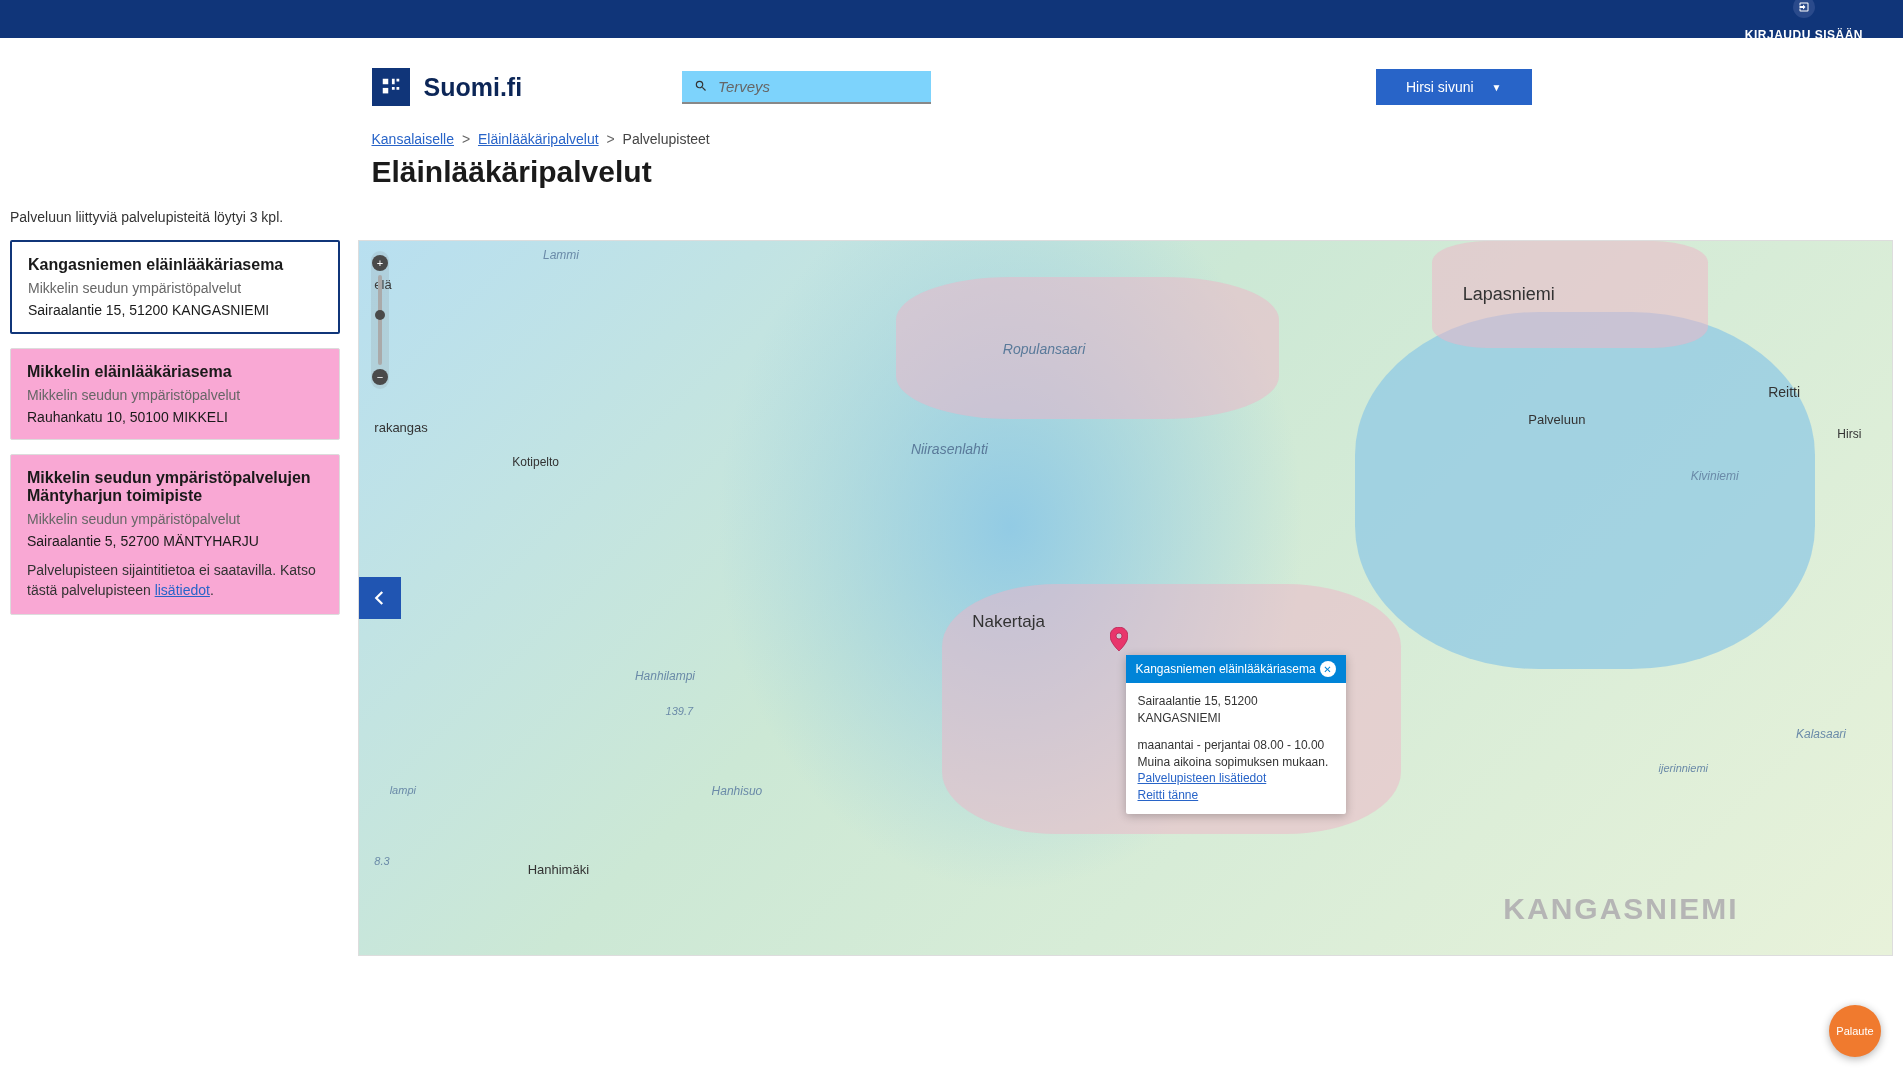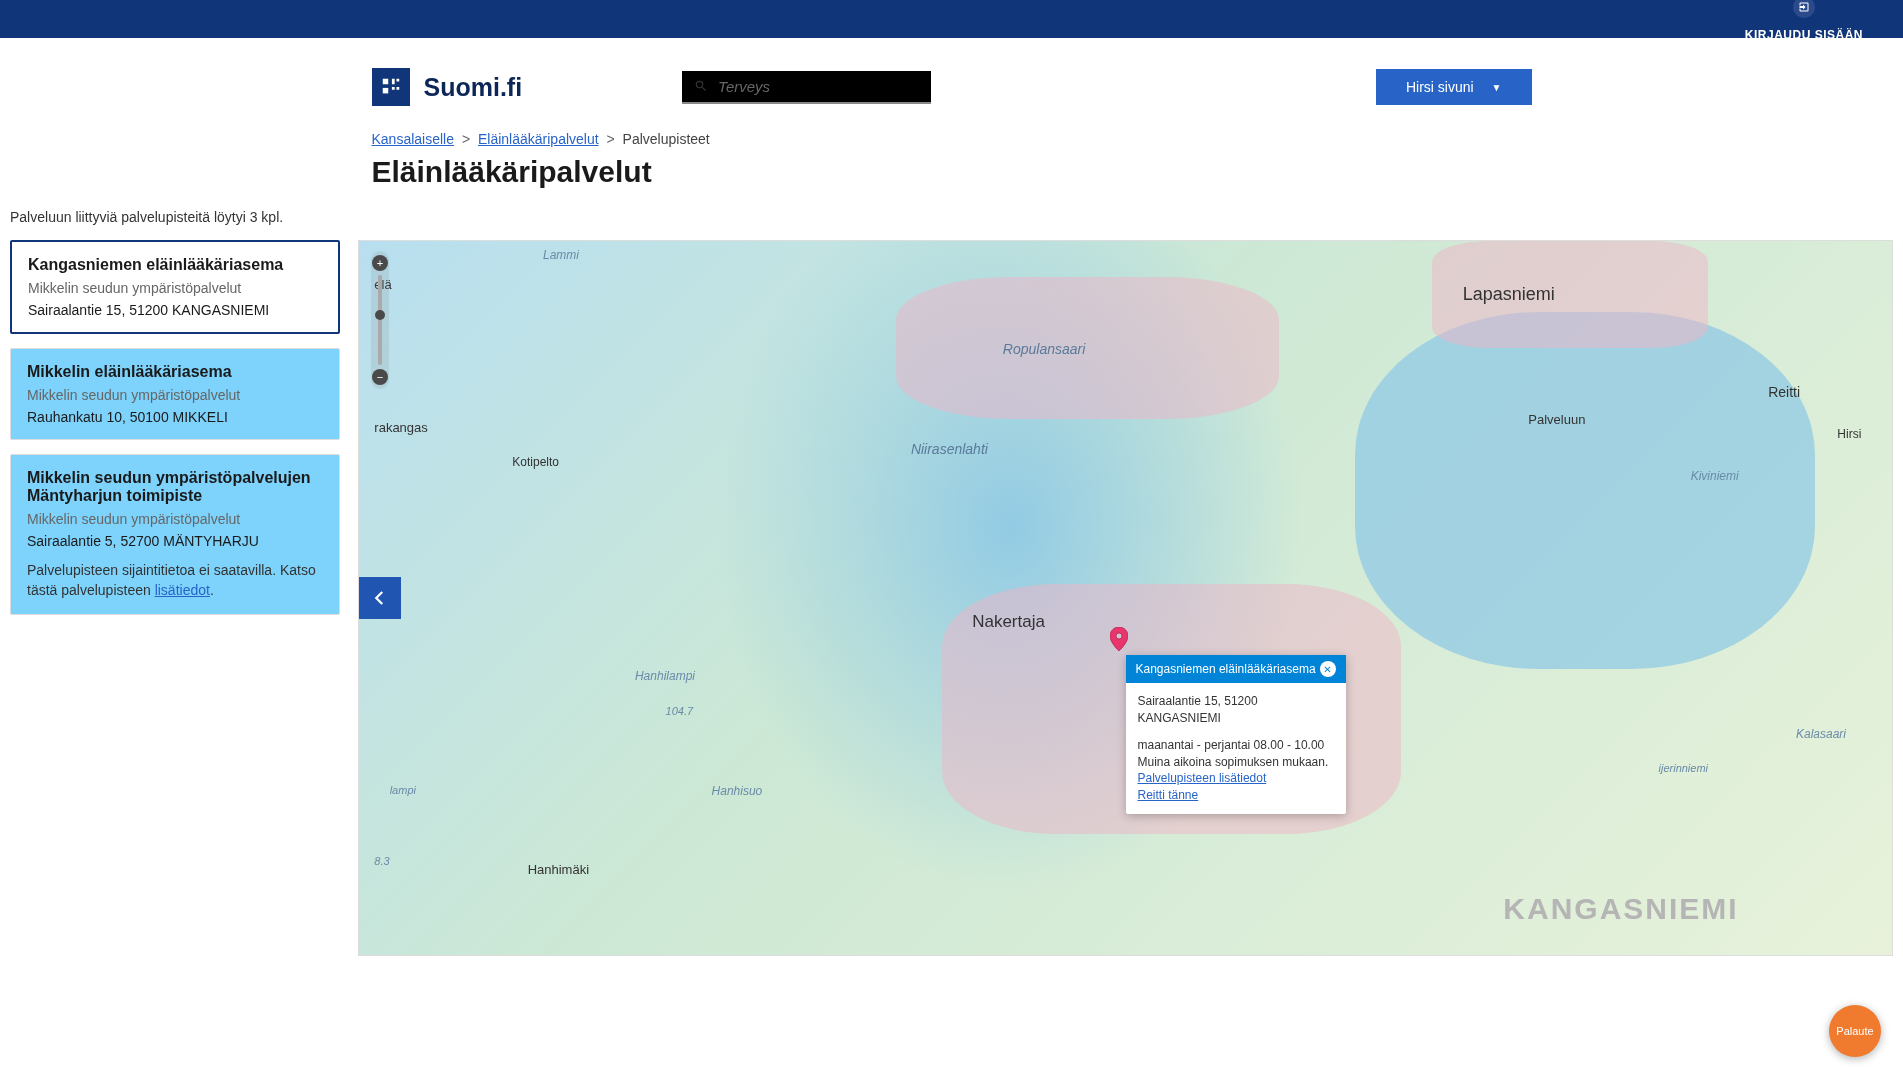--- a/index.html
+++ b/index.html
@@ -8,40 +8,40 @@
 .topbar { background: #103579; height: 38px; display: flex; align-items: center; justify-content: flex-end; padding: 0 40px; }
 .login-btn { display: flex; align-items: center; gap: 10px; color: #fff; font-size: 12px; font-weight: bold; letter-spacing: 0.5px; cursor: pointer; flex-direction: column; }
 .login-icon { width: 22px; height: 22px; border-radius: 50%; background: #2a4a8b; display: flex; align-items: center; justify-content: center; }
 .login-icon svg { width: 12px; height: 12px; fill: #fff; }
 
 .header { max-width: 1160px; margin: 0 auto; padding: 30px 0 15px; display: flex; align-items: center; gap: 60px; }
 .logo { display: flex; align-items: center; gap: 14px; }
 .logo-box { width: 38px; height: 38px; background: #103579; display: flex; align-items: center; justify-content: center; }
 .logo-box svg { width: 22px; height: 22px; fill: #fff; }
 .logo-text { font-size: 25px; font-weight: 600; color: #0c2657; }
-.search { flex: 0 0 190px; display: flex; align-items: center; background: #000000; border-bottom: 2px solid #888; padding: 7px 12px; gap: 10px; margin-left: 100px; }
+.search { flex: 0 0 190px; display: flex; align-items: center; background: #7dd3fc; border-bottom: 2px solid #888; padding: 7px 12px; gap: 10px; margin-left: 100px; }
 .search input { border: none; background: transparent; font-size: 15px; font-style: italic; color: #666; outline: none; flex: 1; }
 .search-icon { width: 14px; height: 14px; }
 .spacer { flex: 1; }
 .omat-btn { background: #2864c8; color: #fff; border: none; padding: 10px 30px; font-size: 14px; display: flex; align-items: center; gap: 18px; cursor: pointer; }
 .omat-btn .caret { font-size: 10px; }
 
 .breadcrumb { max-width: 1160px; margin: 0 auto; padding: 10px 0 8px; font-size: 14px; }
 .breadcrumb a { color: #2864c8; text-decoration: underline; }
 .breadcrumb .sep { color: #666; margin: 0 4px; }
 .breadcrumb .current { color: #444; }
 
 .page-title { max-width: 1160px; margin: 0 auto 20px; font-size: 30px; font-weight: 800; color: #1a1a1a; }
 
 .content { padding: 0 10px; }
 .count { font-size: 14px; color: #333; margin: 20px 0 15px 0; }
 
 .layout { display: flex; gap: 18px; }
 .sidebar { flex: 0 0 330px; }
-.card { border: 1px solid #dcdcdc; background: #7dd3fc; padding: 14px 16px; margin-bottom: 14px; border-radius: 2px; cursor: pointer; }
+.card { border: 1px solid #dcdcdc; background: #f9a8d4; padding: 14px 16px; margin-bottom: 14px; border-radius: 2px; cursor: pointer; }
 .card.active { border: 2px solid #103579; background: #fff; }
 .card h3 { font-size: 16px; font-weight: 700; color: #1a1a1a; margin-bottom: 6px; }
 .card .org { font-size: 14px; color: #666; margin-bottom: 6px; }
 .card .addr { font-size: 14px; color: #1a1a1a; }
 .card .note { font-size: 14px; color: #333; margin-top: 12px; line-height: 1.4; }
 .card .note a { color: #2864c8; text-decoration: underline; }
 
 .map-wrap { flex: 1; position: relative; height: 716px; overflow: hidden; border: 1px solid #ddd; }
 .map-bg { position: absolute; inset: 0; background: linear-gradient(135deg, #b8dff0 0%, #cce8d5 40%, #e8f2da 100%); }
 .map-bg::before { content: ''; position: absolute; left: 20%; top: 0; width: 45%; height: 100%; background: radial-gradient(ellipse at 50% 40%, rgba(140,200,230,0.9) 0%, transparent 60%); }
@@ -186,21 +186,21 @@
       <div class="map-label ml-ropul">Ropulansaari</div>
       <div class="map-label ml-jantula">Reitti</div>
       <div class="map-label ml-lapassalmi">Palveluun</div>
       <div class="map-label ml-niiras">Niirasenlahti</div>
       <div class="map-label ml-hirsi">Hirsi</div>
       <div class="map-label ml-kiviniemi">Kiviniemi</div>
       <div class="map-label ml-kotipelto">Kotipelto</div>
       <div class="map-label ml-rakangas">rakangas</div>
       <div class="map-label ml-nakertaja">Nakertaja</div>
       <div class="map-label ml-hanhilampi">Hanhilampi</div>
-      <div class="map-label ml-104">104.7</div>
+      <div class="map-label ml-104">139.7</div>
       <div class="map-label ml-kalasaari">Kalasaari</div>
       <div class="map-label ml-ijerinniemi">ijerinniemi</div>
       <div class="map-label ml-lampi">lampi</div>
       <div class="map-label ml-83">8.3</div>
       <div class="map-label ml-hanhisuo">Hanhisuo</div>
       <div class="map-label ml-hanhimaki">Hanhimäki</div>
       <div class="map-label ml-kangasniemi">KANGASNIEMI</div>
 
       <div class="zoom-ctrl">
         <div class="zoom-btn">+</div>

